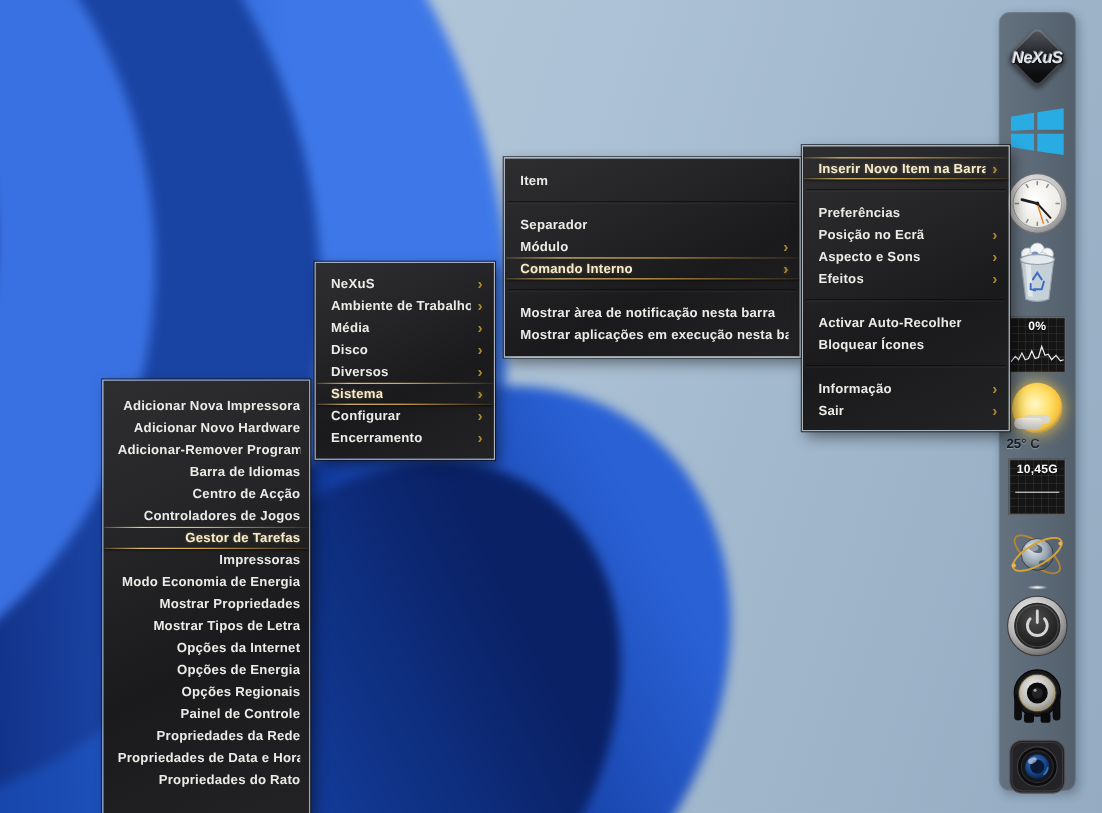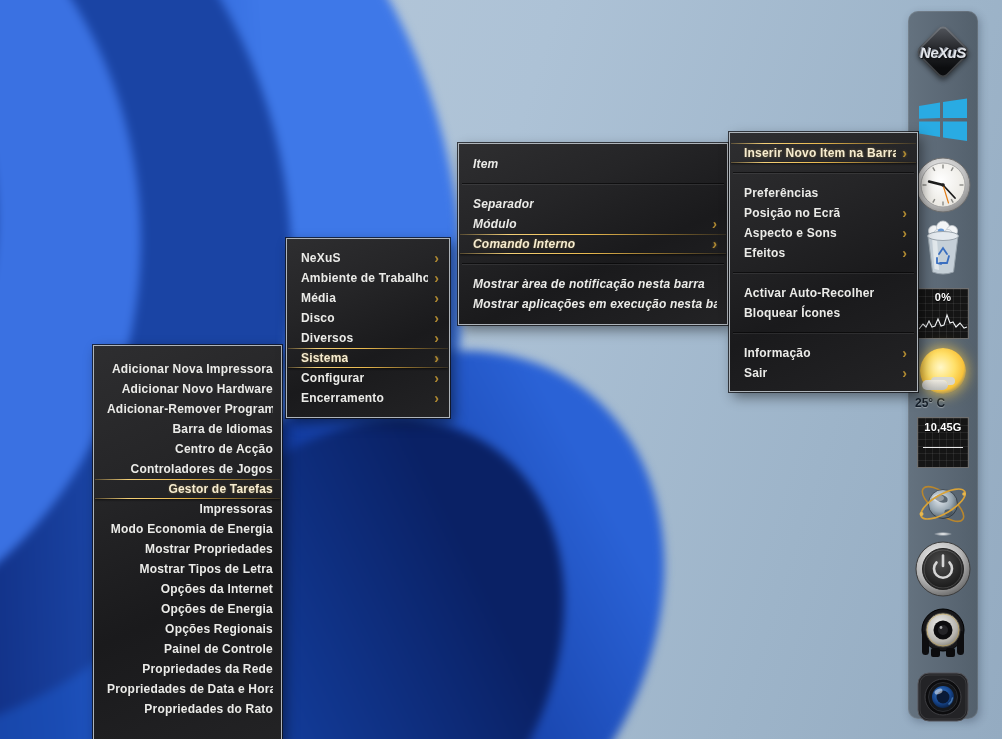--- a/index.html
+++ b/index.html
@@ -55,21 +55,21 @@
     background:radial-gradient(ellipse,#ffffff 0%,rgba(255,255,255,0) 75%);}
 
   
   .menu{position:absolute;box-sizing:border-box;padding:10px 0;
     background:linear-gradient(155deg,#2e2e30 0%,#252527 32%,#1a1a1c 62%,#232325 100%);
     border:1px solid #aeb4ba;
     box-shadow:0 0 0 1px rgba(15,15,18,0.75),4px 5px 12px rgba(0,0,0,0.45);
     font-size:12px;font-weight:bold;color:#ebebe8;letter-spacing:0.2px;}
   .menu-system-sub{left:93px;top:345px;width:189px;height:403px;padding-top:13px;z-index:10;}
   .menu-main{left:286px;top:238px;width:164px;height:180px;padding-top:9px;z-index:11;}
-  .menu-insert{left:458px;top:143px;width:270px;height:182px;z-index:12;font-style:italic;}
+  .menu-insert{left:458px;top:143px;width:270px;height:182px;z-index:12;}
   .menu-bar{left:729px;top:132px;width:189px;height:260px;z-index:13;}
   .mi{height:20px;line-height:20px;display:flex;justify-content:space-between;align-items:center;
     padding:0 10px 0 14px;white-space:nowrap;}
   .menu-system-sub .mi{padding:0 8px 0 13px;justify-content:flex-end;}
   .lbl{overflow:hidden;}
   .arr{color:#b08a32;font-size:14px;line-height:20px;font-weight:bold;margin-left:6px;}
   .hl{position:relative;color:#f6ecd0;text-shadow:0 0 3px rgba(255,205,90,0.30);}
   .hl::before,.hl::after{content:"";position:absolute;left:1px;right:1px;height:1px;
     background:linear-gradient(to right,rgba(232,184,78,0.25),#f4d078 18%,#e8b84e 48%,rgba(214,164,58,0.6) 75%,rgba(214,164,58,0.12));}
   .hl::before{top:0;}

